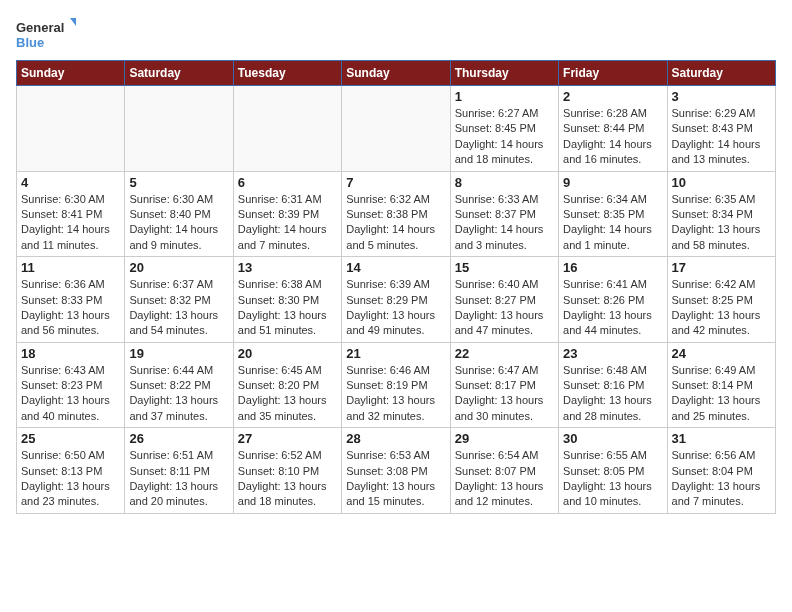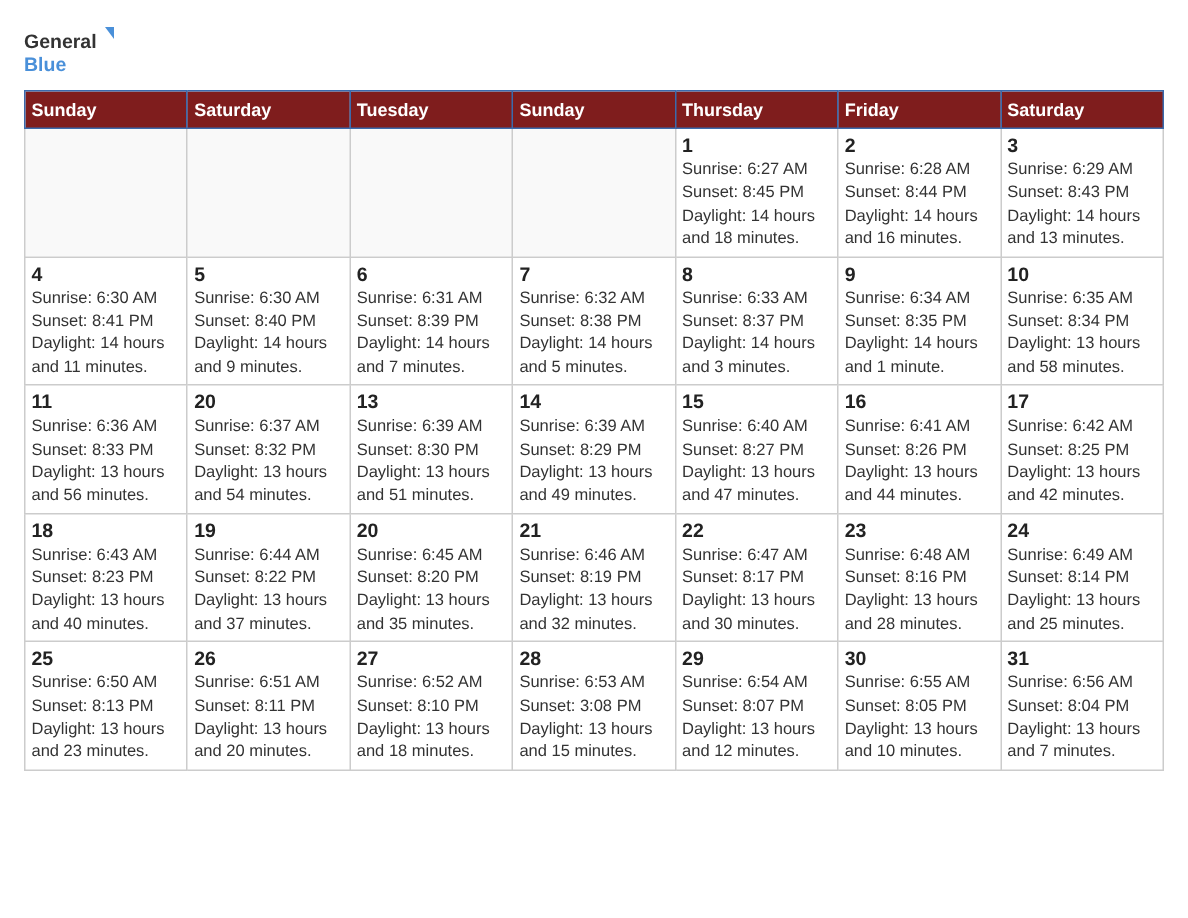--- a/index.html
+++ b/index.html
@@ -206,21 +206,21 @@
           </td>
           <td>
             <span class="day-number">20</span>
             <div class="cell-info">Sunrise: 6:37 AM
 Sunset: 8:32 PM
 Daylight: 13 hours
 and 54 minutes.</div>
           </td>
           <td>
             <span class="day-number">13</span>
-            <div class="cell-info">Sunrise: 6:39 AM
+            <div class="cell-info">Sunrise: 6:38 AM
 Sunset: 8:30 PM
 Daylight: 13 hours
 and 51 minutes.</div>
           </td>
           <td>
             <span class="day-number">14</span>
             <div class="cell-info">Sunrise: 6:39 AM
 Sunset: 8:29 PM
 Daylight: 13 hours
 and 49 minutes.</div>

